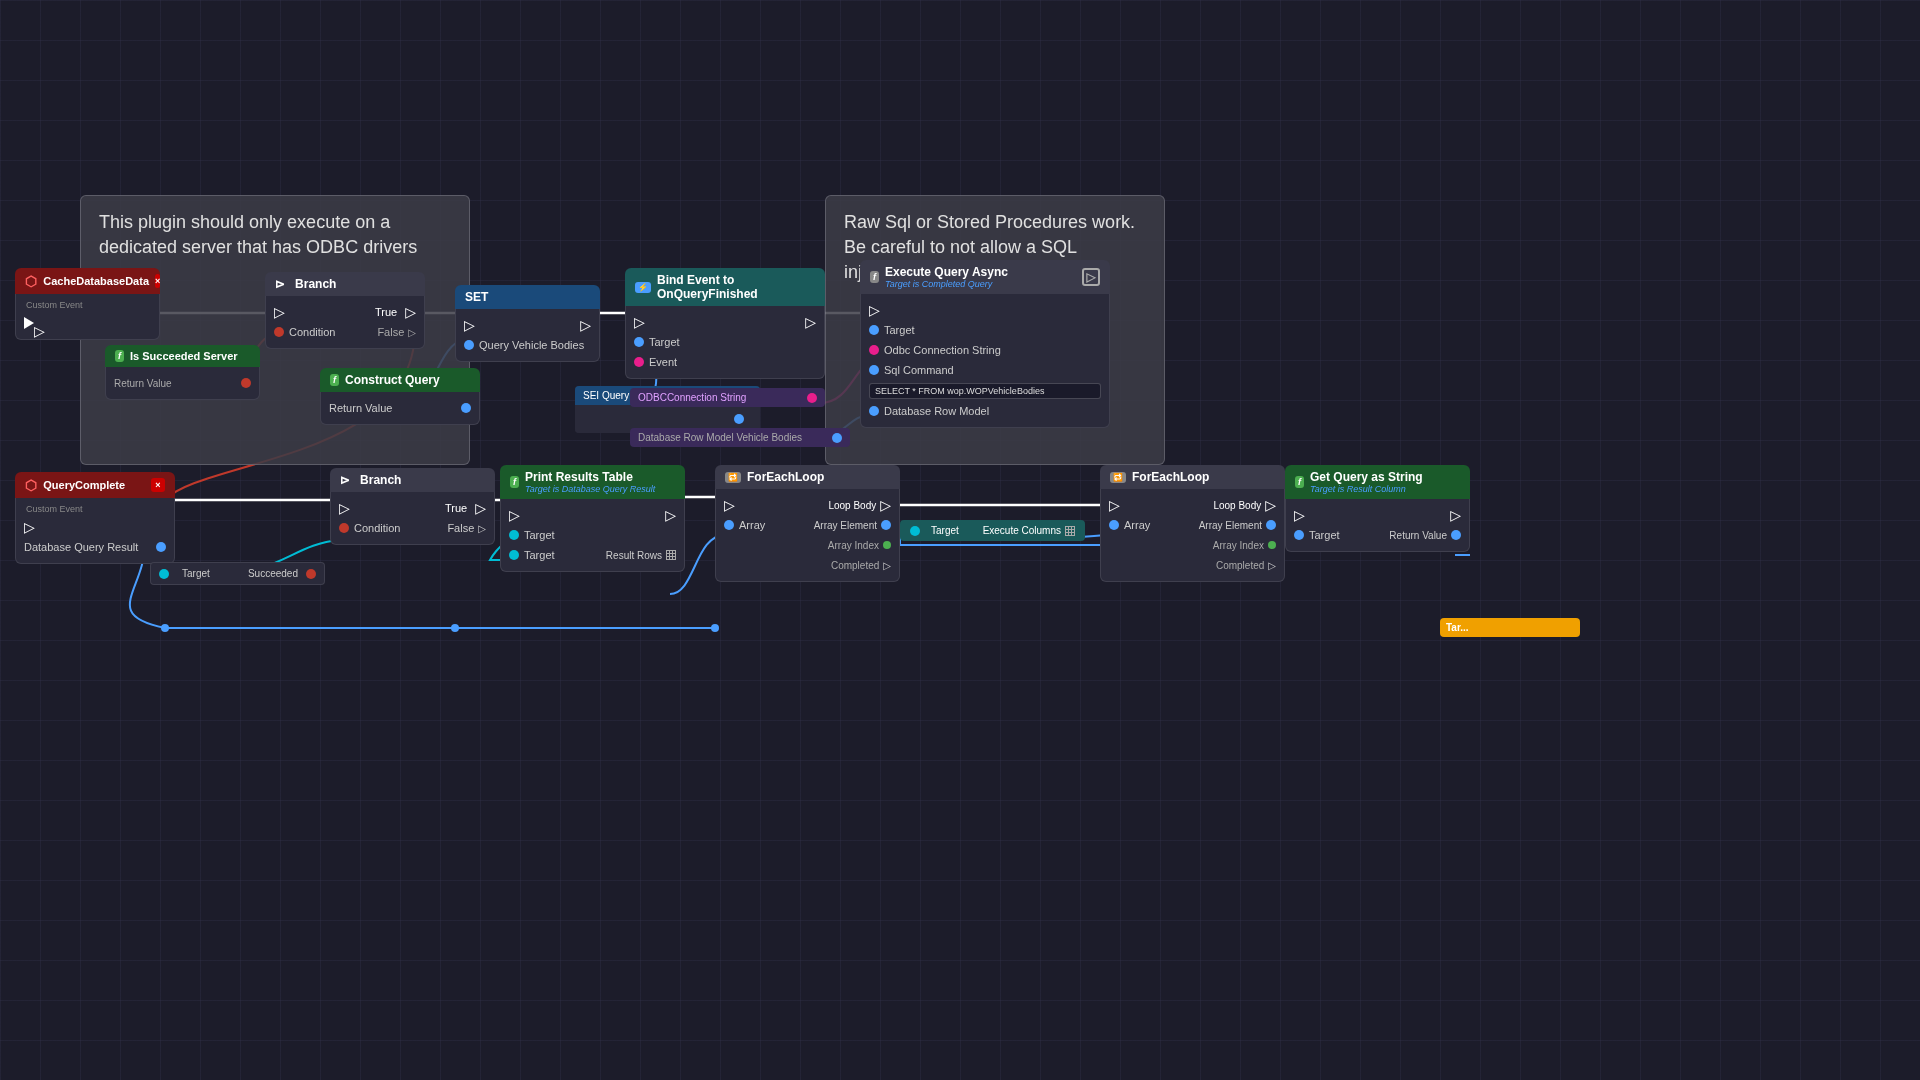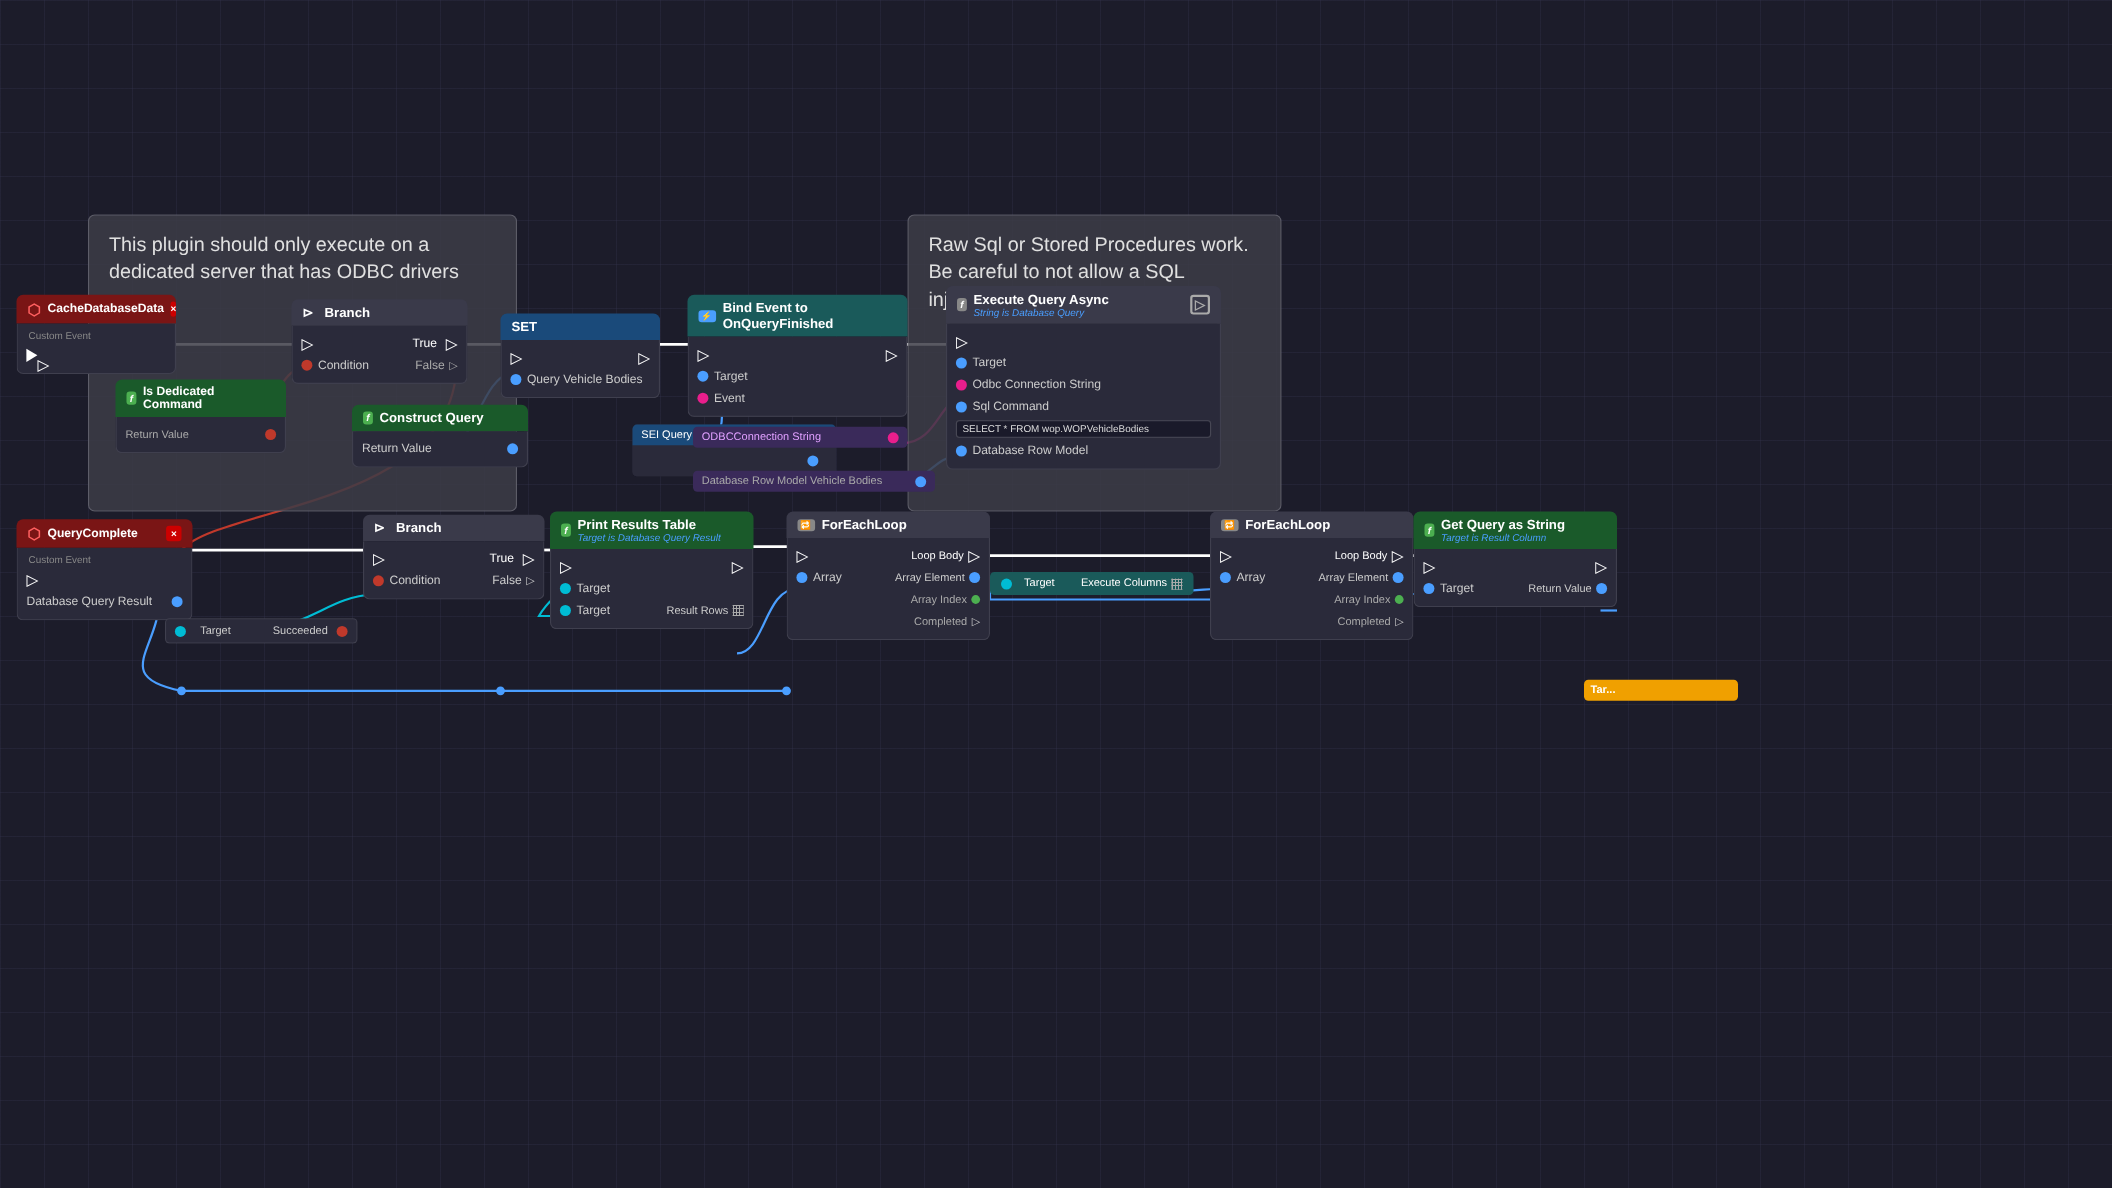--- a/index.html
+++ b/index.html
@@ -285,21 +285,21 @@
       <div class="node-subtitle">Custom Event</div>
       <div class="node-row exec-row">
         <span class="pin-exec-right" style="color:#fff; font-size:14px; margin-right:4px;">▷</span>
       </div>
     </div>
   </div>
 
   <div class="bp-node" style="left:105px; top:345px; width:155px;">
     <div class="node-header header-green">
       <span class="icon-f">f</span>
-      <span style="font-size:11px;">Is Dedicated Command</span>
+      <span style="font-size:11px;">Is Succeeded Server</span>
     </div>
     <div class="node-body">
       <div class="node-row">
         <span style="font-size:10px; color:#aaa;">Return Value</span>
         <span class="pin pin-bool pin-right row-right"></span>
       </div>
     </div>
   </div>
 
   <div class="bp-node" style="left:265px; top:272px; width:160px;">
@@ -393,21 +393,21 @@
       <span>Database Row Model Vehicle Bodies</span>
       <span class="pin pin-obj"></span>
     </div>
   </div>
 
   <div class="bp-node" style="left:860px; top:260px; width:250px;">
     <div class="node-header header-gray">
       <span class="icon-f" style="background:#888;">f</span>
       <div>
         <div>Execute Query Async</div>
-        <div class="node-title-sub">String is Database Query</div>
+        <div class="node-title-sub">Target is Completed Query</div>
       </div>
       <div style="margin-left:auto; width:18px; height:18px; border:2px solid #aaa; border-radius:3px; display:flex; align-items:center; justify-content:center;">
         <span style="font-size:12px; color:#aaa;">▷</span>
       </div>
     </div>
     <div class="node-body">
       <div class="node-row exec-row">
         <span style="font-size:14px; margin-right:4px;">▷</span>
       </div>
       <div class="node-row">

